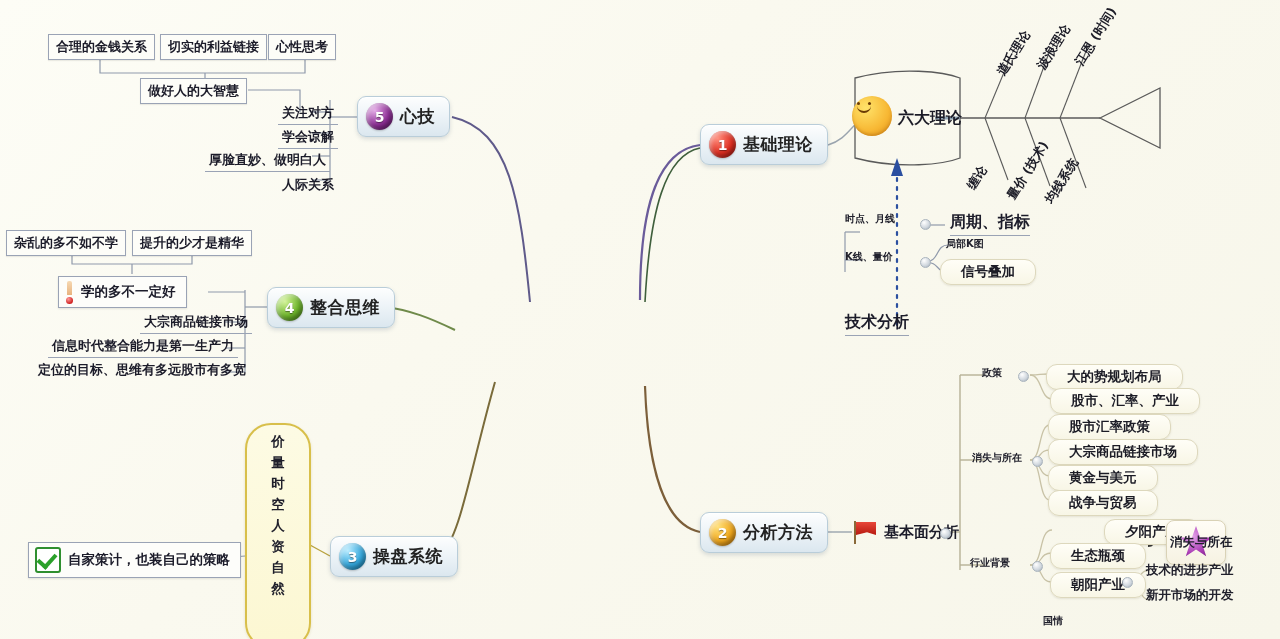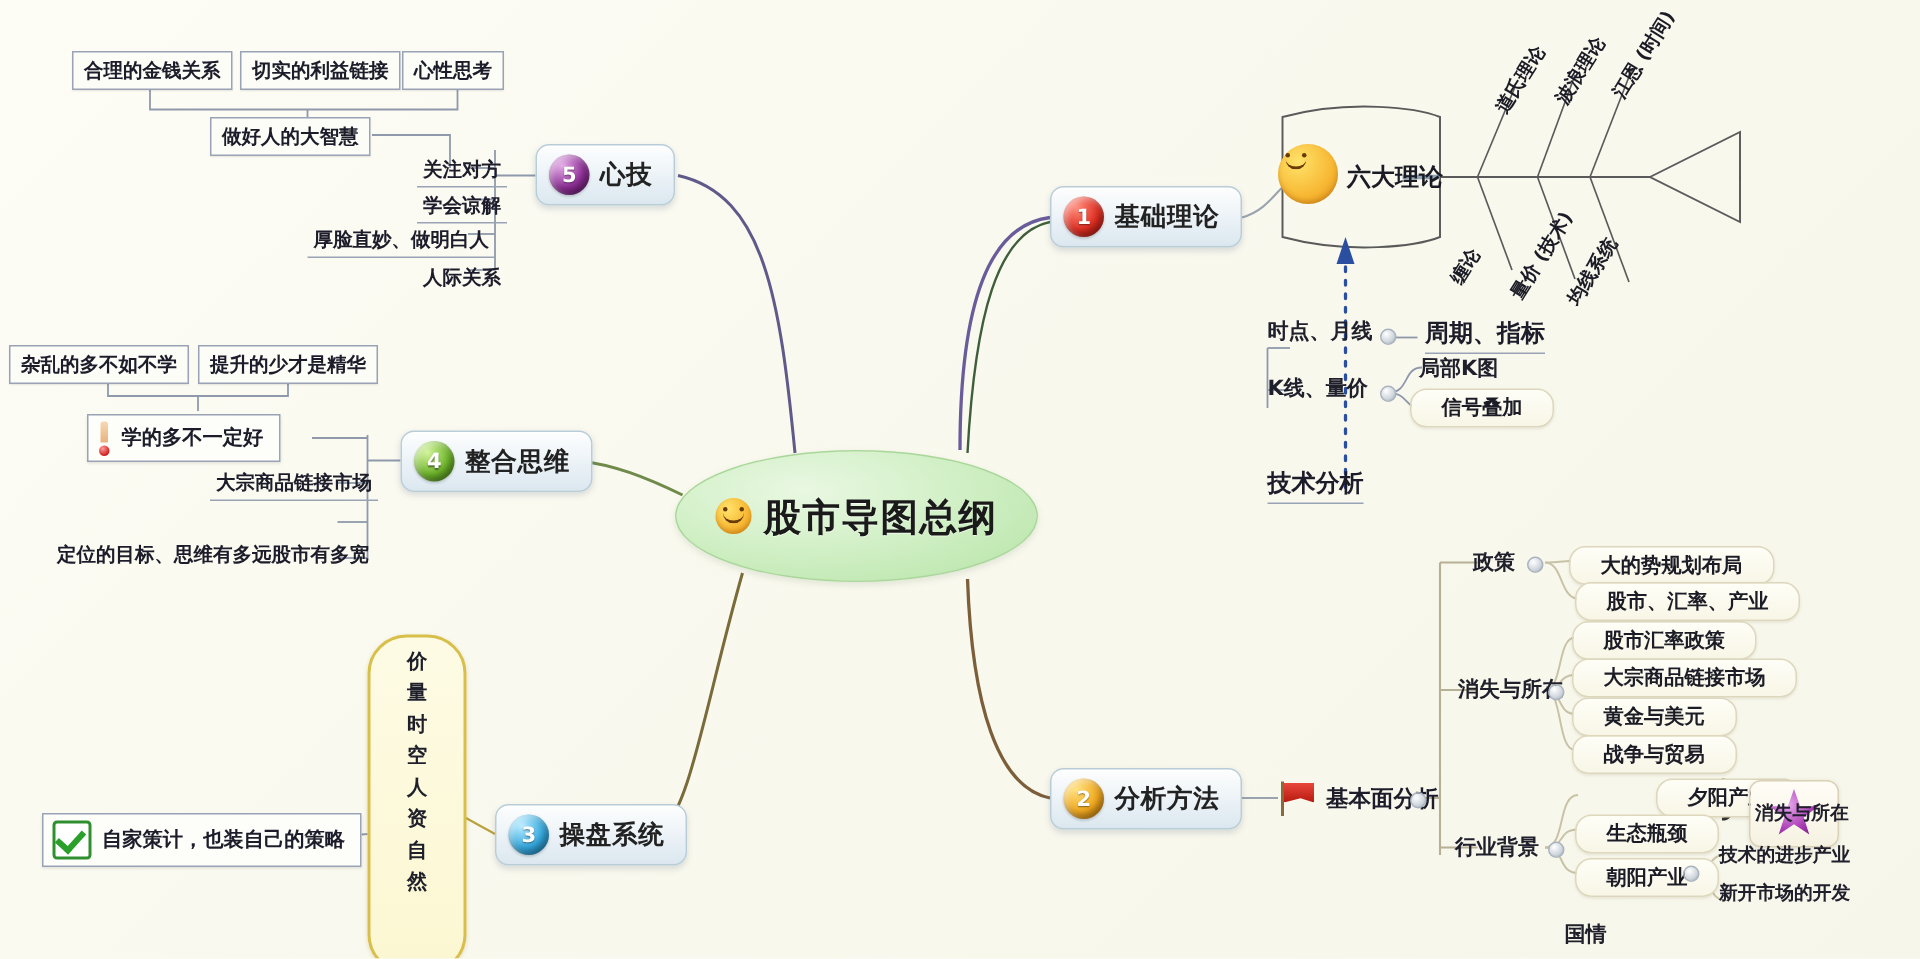--- a/index.html
+++ b/index.html
@@ -125,21 +125,21 @@
     font-size: 13px;
     color: #1c1c2a;
     white-space: nowrap;
     font-weight: bold;
     border-bottom: 1px solid #9aa3b5;
     padding: 1px 4px 2px 4px;
   }
   .ul.nb { border-bottom: none; }
   .plain {
     position: absolute;
-    font-size: 14px;
+    font-size: 10px;
     color: #20202c;
     white-space: nowrap;
     font-weight: bold;
   }
   .rotlab {
     position: absolute;
     font-size: 12.5px;
     color: #1b1b26;
     white-space: nowrap;
     font-weight: bold;
@@ -388,24 +388,20 @@
     <path d="M1030 565 C 1044 565, 1038 530, 1052 530" stroke="#c8c2a6" stroke-width="1.3" fill="none"></path>
     <path d="M1030 565 C 1044 565, 1038 553, 1052 553" stroke="#c8c2a6" stroke-width="1.3" fill="none"></path>
     <path d="M1030 565 C 1044 565, 1038 582, 1052 582" stroke="#c8c2a6" stroke-width="1.3" fill="none"></path>
 
     <path d="M1148 520 C 1158 520, 1152 532, 1162 532 C 1152 532, 1158 546, 1148 546" stroke="#2b2b2b" stroke-width="2" fill="none"></path>
 
     <path d="M1128 582 C 1142 582, 1138 570, 1150 570" stroke="#c8c2a6" stroke-width="1.3" fill="none"></path>
     <path d="M1128 582 C 1142 582, 1138 600, 1150 600" stroke="#c8c2a6" stroke-width="1.3" fill="none"></path>
   </svg>
 
-  <div class="center-node">
-    <span class="emoji"></span>
-    <span class="center-label">股市导图总纲</span>
-  </div>
 
   <div class="pill" style="left:700px; top:124px;">
     <span class="badge red">1</span>
     <span class="txt">基础理论</span>
   </div>
 
   <div class="pill" style="left:700px; top:512px;">
     <span class="badge orange">2</span>
     <span class="txt">分析方法</span>
   </div>
@@ -438,20 +434,21 @@
 
   <div class="box" style="left:6px; top:230px;">杂乱的多不如不学</div>
   <div class="box" style="left:132px; top:230px;">提升的少才是精华</div>
 
   <div class="alert-box" style="left:58px; top:276px;justify-content:flex-end;">
     <span class="excl"></span>
     <span class="txt">学的多不一定好</span>
   </div>
 
   <div class="ul" style="left:140px; top:312px;">大宗商品链接市场</div>
+  <div class="ul" style="left:48px; top:336px;">信息时代整合能力是第一生产力</div>
   <div class="ul nb" style="left:34px; top:360px;">定位的目标、思维有多远股市有多宽</div>
 
   <div class="brace-col">
     <span>价</span>
     <span>量</span>
     <span>时</span>
     <span>空</span>
     <span>人</span>
     <span>资</span>
     <span>自</span>

